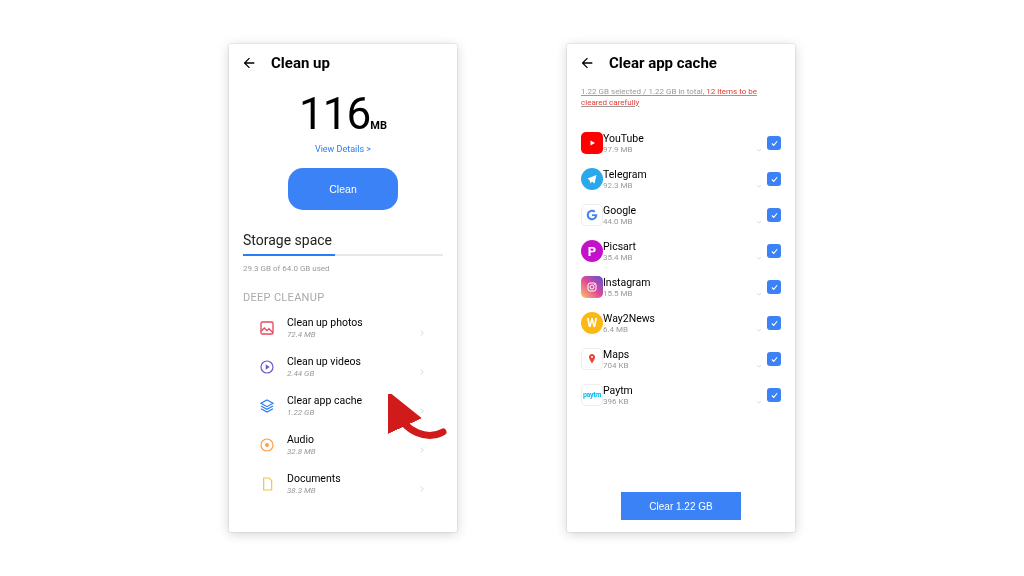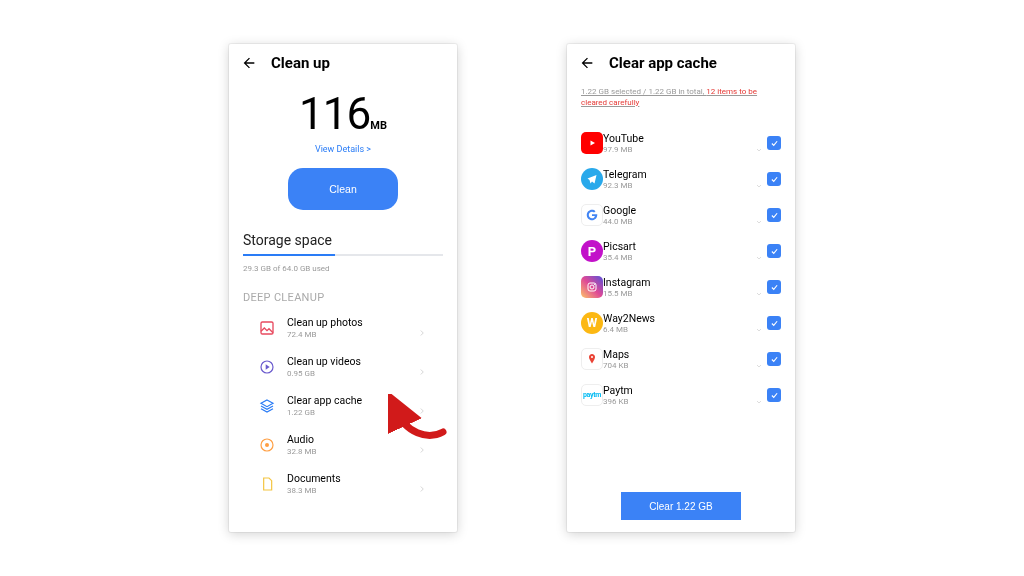--- a/index.html
+++ b/index.html
@@ -135,20 +135,21 @@
     min-width: 0;
   }
   .row-title {
     font-size: 10.5px;
     color: #000;
   }
   .row-sub {
     font-size: 8px;
     color: #9a9a9a;
     margin-top: 1px;
+    font-style: italic;
   }
   .chevron {
     width: 10px;
     height: 10px;
     color: #ccc;
   }
   
   .status-line {
     padding: 0 14px;
     font-size: 8px;
@@ -280,21 +281,21 @@
       </div>
       <div class="row">
         <span class="row-icon">
           <svg width="16" height="16" viewBox="0 0 24 24">
             <circle cx="12" cy="12" r="9" fill="none" stroke="#6a5acd" stroke-width="1.8"></circle>
             <path d="M10 8l6 4-6 4z" fill="#6a5acd"></path>
           </svg>
         </span>
         <div class="row-text">
           <div class="row-title">Clean up videos</div>
-          <div class="row-sub">0.95 GB</div>
+          <div class="row-sub">2.44 GB</div>
         </div>
         <span class="chevron"><svg width="10" height="10" viewBox="0 0 24 24">
             <path d="M9 6l6 6-6 6" fill="none" stroke="#ccc" stroke-width="2"></path>
           </svg></span>
       </div>
       <div class="row">
         <span class="row-icon">
           <svg width="16" height="16" viewBox="0 0 24 24">
             <path d="M12 3l9 5-9 5-9-5 9-5z" fill="none" stroke="#2a7cf6" stroke-width="1.8"></path>
             <path d="M3 12l9 5 9-5" fill="none" stroke="#2a7cf6" stroke-width="1.8"></path>

